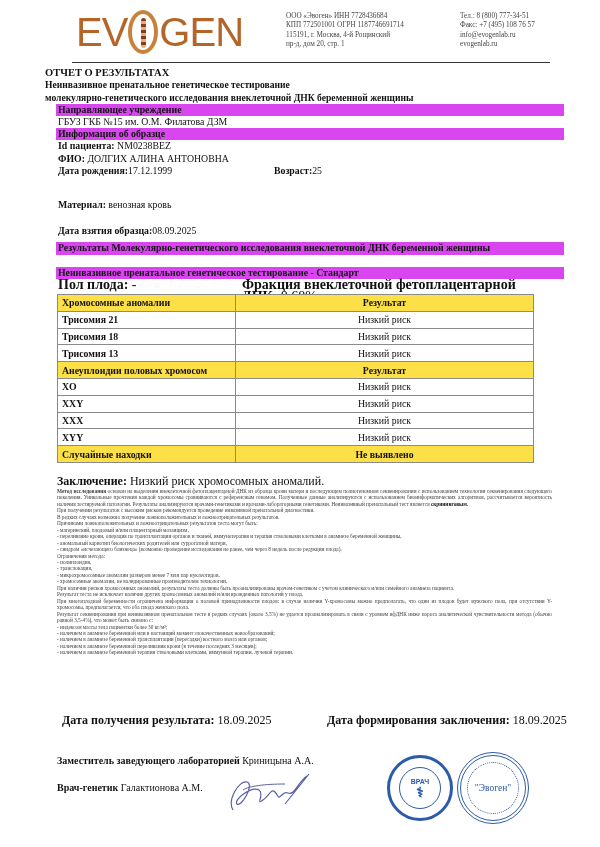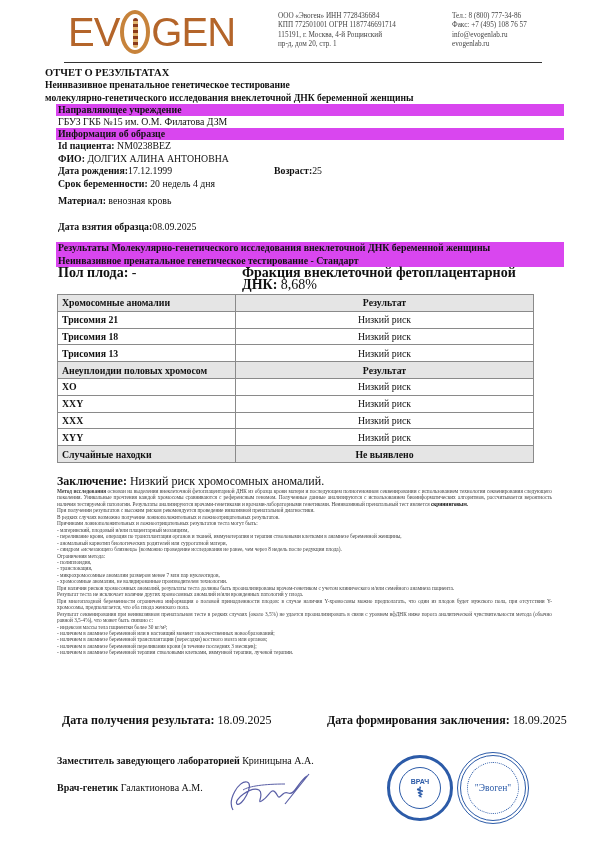--- a/index.html
+++ b/index.html
@@ -1,20 +1,20 @@
 <!DOCTYPE html>
 <html><head>
 <meta charset="utf-8">
 <style>
   * { box-sizing: border-box; margin: 0; padding: 0; }
   html, body { width: 600px; height: 847px; background: #ffffff; overflow: hidden; }
   body { font-family: "Liberation Serif", "DejaVu Serif", serif; color: #111; position: relative; }
 
   
-  .header { position: absolute; left: 4px; top: 0; width: 532px; height: 62px; padding-left: 27px; }
+  .header { position: absolute; left: 12px; top: 0; width: 532px; height: 62px; padding-left: 27px; }
   .logo { position: absolute; left: 64px; top: 8px; height: 48px; display: flex; align-items: center;
           font-family: "Liberation Sans", "DejaVu Sans", sans-serif; font-size: 40px; letter-spacing: -1px;
           color: #b4652a; }
   .logo .ring { display: inline-block; width: 30px; height: 44px; border: 4px solid #c7833b; border-radius: 50%;
                 margin: 0 1px; position: relative; }
   .logo .ring .helix { position: absolute; left: 9px; top: 4px; width: 5px; height: 30px;
                        background: repeating-linear-gradient(180deg, #8a3a1a 0 3px, #e1b26e 3px 6px); border-radius: 3px; }
   .org-info { position: absolute; left: 274px; top: 12px; font-size: 7.2px; line-height: 9.3px; color: #444; width: 190px; }
   .contact-info { position: absolute; left: 448px; top: 12px; font-size: 7.2px; line-height: 9.3px; color: #444; }
   .header-rule { position: absolute; left: 60px; top: 62px; width: 478px; height: 1px; background: #333; }
@@ -27,21 +27,21 @@
   .band { background: #d946ef; font-weight: bold; font-size: 9.8px; line-height: 12px; padding-left: 2px; }
   .line { font-size: 9.8px; line-height: 12.4px; padding-left: 2px; }
   .b { font-weight: bold; }
 
   .section { position: absolute; left: 56px; width: 508px; }
 
   
   .results-table { position: absolute; left: 57px; top: 294px; width: 477px; border-collapse: collapse; font-size: 9.8px; }
   .results-table td { border: 1px solid #8a8a8a; height: 16.8px; padding: 0 4px; }
   .results-table td.res { text-align: center; width: 298px; }
-  .results-table tr.head td { background: #e5e5e5; font-weight: bold; }
+  .results-table tr.head td { background: #fde047; font-weight: bold; }
   .results-table tr.row td.name { font-weight: bold; }
 
   .conclusion { position: absolute; left: 57px; top: 474px; font-size: 12px; }
   .fine { position: absolute; left: 57px; top: 488px; width: 495px; font-size: 5.3px; line-height: 6.45px; color: #444; text-align: justify; }
   .fine p { margin: 0; }
 
   .dates { position: absolute; top: 713px; font-size: 12px; }
 
   .sign { position: absolute; left: 57px; font-size: 10px; }
 
@@ -64,21 +64,21 @@
       </span>
     <span>GEN</span>
   </div>
   <div class="org-info">
     <div>ООО «Эвоген» ИНН 7728436684</div>
     <div>КПП 772501001 ОГРН 1187746691714</div>
     <div>115191, г. Москва, 4-й Рощинский</div>
     <div>пр-д, дом 20, стр. 1</div>
   </div>
   <div class="contact-info">
-    <div>Тел.: 8 (800) 777-34-86</div>
+    <div>Тел.: 8 (800) 777-34-51</div>
     <div>Факс: +7 (495) 108 76 57</div>
     <div>info@evogenlab.ru</div>
     <div>evogenlab.ru</div>
   </div>
   <div class="header-rule"></div>
 </div>
 
 <div class="title-block">
   <div class="title-main">ОТЧЕТ О РЕЗУЛЬТАТАХ</div>
   <div class="title-sub">Неинвазивное пренатальное генетическое тестирование</div>
@@ -94,36 +94,32 @@
     <span>NM0238BEZ</span>
   </div>
   <div class="line">
     <span class="b">ФИО:</span>
     <span>ДОЛГИХ АЛИНА АНТОНОВНА</span>
   </div>
   <div class="line" style="position:relative;">
     <span class="b">Дата рождения:</span><span>17.12.1999</span>
     <span style="position:absolute; left:218px;"><span class="b">Возраст:</span><span>25</span></span>
   </div>
-  <div class="line">
-    <span class="b">Срок беременности:</span>
-    <span>20 недель 4 дня</span>
-  </div>
-  <div class="line" style="margin-top:5px;">
+  <div class="line" style="margin-top:21px;">
     <span class="b">Материал:</span>
     <span>венозная кровь</span>
   </div>
   <div class="line" style="position:relative;margin-top:14px;">
     <span class="b">Дата взятия образца:</span><span>08.09.2025</span>
   </div>
 </div>
 
 <div class="section" style="top:242px;">
   <div class="band" style="line-height:12.5px;">Результаты Молекулярно-генетического исследования внеклеточной ДНК беременной женщины</div>
-  <div class="band" style="line-height:12.5px;">Неинвазивное пренатальное генетическое тестирование - Стандарт</div>
+  <div class="band" style="line-height:12.5px;margin-top:12px;">Неинвазивное пренатальное генетическое тестирование - Стандарт</div>
   <div class="line" style="position:relative; font-size:14px;">
     <span class="b">Пол плода:</span>
     <span>-</span>
     <span style="position:absolute; left:186px;"><span class="b">Фракция внеклеточной фетоплацентарной ДНК:</span>&nbsp;<span>8,68%</span></span>
   </div>
 </div>
 
 <table class="results-table">
   <tbody id="results-body">
       <tr class="head">

